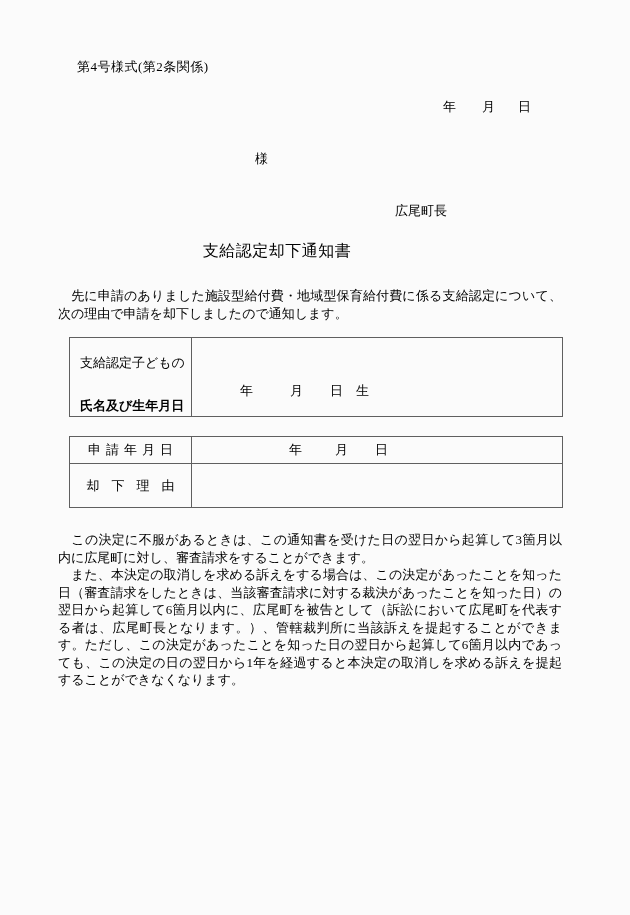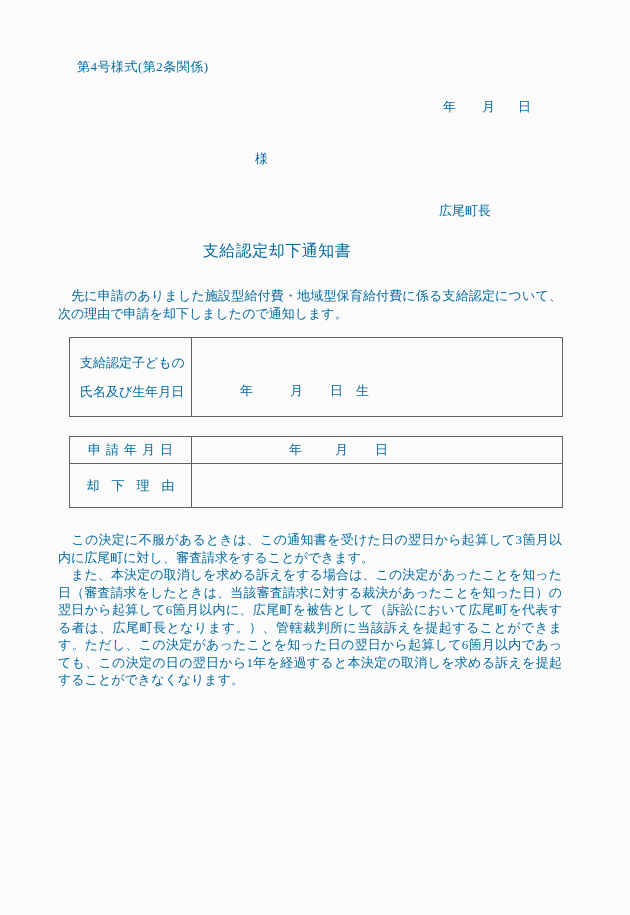--- a/index.html
+++ b/index.html
@@ -7,36 +7,36 @@
     padding: 0;
     background: #fbfbfb;
   }
   .page {
     position: relative;
     width: 630px;
     height: 915px;
     background: #fbfbfb;
     overflow: hidden;
     font-family: "Liberation Serif", "DejaVu Serif", serif;
-    color: #0369a1;
+    color: #000000;
     font-size: 13px;
     line-height: 17.5px;
   }
   .abs { position: absolute; }
 
   .form-number { left: 77px; top: 59px; line-height: 15px; letter-spacing: 0.5px; }
 
   .date-line { left: 0; top: 99px; width: 630px; height: 15px; line-height: 15px; }
   .date-line .part { position: absolute; top: 0; }
   .dl-year  { left: 443px; }
   .dl-month { left: 482px; }
   .dl-day   { left: 518px; }
 
   .addressee { left: 255px; top: 151px; line-height: 15px; }
-  .issuer    { left: 395px; top: 203px; line-height: 15px; margin-left: 44px; }
+  .issuer    { left: 395px; top: 203px; line-height: 15px; }
 
   .doc-title {
     left: 0; top: 241px; width: 554px;
     text-align: center;
     font-size: 16px;
     letter-spacing: 0.5px;
     line-height: 19px;
   }
 
   .intro {
@@ -57,21 +57,21 @@
     width: 122px;
     border-right: 1px solid #5f5f5f;
     box-sizing: border-box;
   }
   .tbl .value-cell { flex: 1; position: relative; }
   .tbl .part { position: absolute; line-height: 14px; }
 
   .tbl1 { top: 337px; height: 78px; display: flex; }
   .tbl1 .label-cell { padding: 18px 4px 0 10px; }
   .tbl1 .lbl { line-height: 13px; white-space: nowrap; }
-  .tbl1 .lbl2 { margin-top: 16px; }
+  .tbl1 .lbl2 { margin-top: 30px; font-weight: bold; }
   .tbl1 .part { top: 46px; }
   .t1-year  { left: 48px; }
   .t1-month { left: 98px; }
   .t1-day   { left: 138px; }
   .t1-born  { left: 164px; }
 
   .tbl2 { top: 436px; }
   .tbl2 .row { display: flex; }
   .tbl2 .row1 { height: 26px; border-bottom: 1px solid #5f5f5f; gap: 45px; }
   .tbl2 .row2 { height: 43px; }

